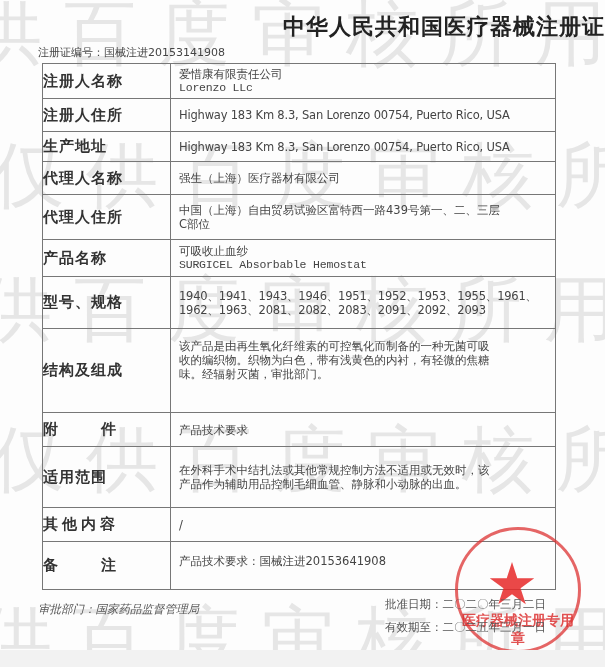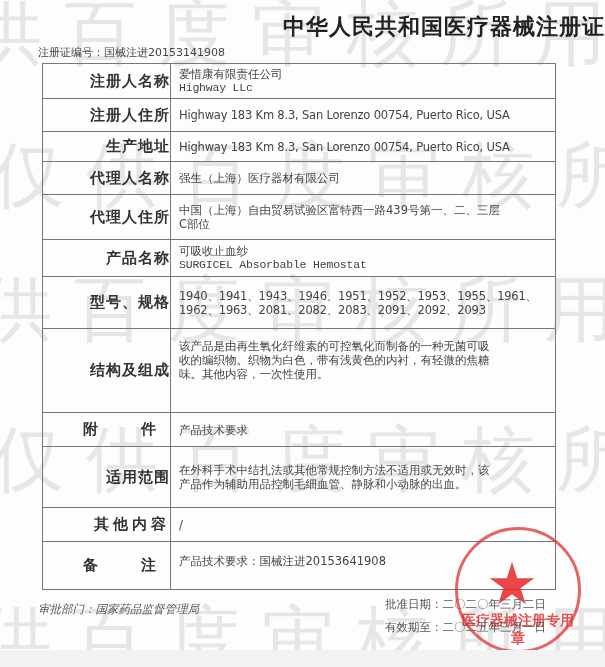--- a/index.html
+++ b/index.html
@@ -1,21 +1,21 @@
 <!DOCTYPE html>
 <html><head>
 <meta charset="utf-8">
 <style>
   html,body{margin:0;padding:0;}
   body{width:605px;height:667px;background:#fdfdfd;position:relative;overflow:hidden;font-family:"DejaVu Serif","Liberation Serif",serif;color:#333;}
   .title{position:absolute;left:0;width:605px;top:12px;text-align:right;font-size:22px;font-weight:bold;color:#222;letter-spacing:1px;font-family:Liberation Mono, monospace;}
   .regno{position:absolute;left:38px;top:45px;font-size:11px;color:#444;font-family:"DejaVu Sans",sans-serif;}
   table.cert{position:absolute;left:42px;top:63px;width:514px;border-collapse:collapse;border:1.5px solid #666;}
   table.cert td{border:1px solid #777;vertical-align:middle;padding:0;}
-  td.lbl{width:127px;text-align:right;font-size:15px;font-weight:bold;color:#333;letter-spacing:1px;font-family:Liberation Serif, serif;}
+  td.lbl{width:127px;text-align:left;font-size:15px;font-weight:bold;color:#333;letter-spacing:1px;font-family:Liberation Serif, serif;}
   td.val{padding:2px 6px 2px 8px !important;font-size:11.5px;line-height:14px;color:#444;font-family:"DejaVu Sans",sans-serif;}
   .mono{font-family:"Liberation Mono","DejaVu Sans Mono",monospace;font-size:11.5px;letter-spacing:-0.2px;}
   .spaced{letter-spacing:8px;}
   .footer-left{position:absolute;left:38px;top:602px;font-size:11.5px;color:#555;font-family:"DejaVu Sans",sans-serif;font-style:italic;}
   .footer-r1{position:absolute;left:385px;top:597px;font-size:11.5px;color:#555;font-family:"DejaVu Sans",sans-serif;}
   .footer-r2{position:absolute;left:385px;top:620px;font-size:11.5px;color:#555;font-family:Liberation Serif, serif;}
   .wm{position:absolute;left:0;width:605px;font-size:72px;color:rgba(150,150,150,0.22);letter-spacing:22px;white-space:nowrap;font-family:"DejaVu Sans",sans-serif;pointer-events:none;}
   .stamp{position:absolute;left:455px;top:527px;width:120px;height:120px;border:3px solid rgba(220,50,50,0.75);border-radius:50%;}
   .stamp .star{position:absolute;left:28px;top:24px;font-size:58px;color:rgba(230,40,40,0.85);line-height:60px;}
   .stamp .ring{position:absolute;left:0;top:6px;width:120px;text-align:center;font-size:12px;color:rgba(220,50,50,0.8);}
@@ -33,21 +33,21 @@
 
 <div class="title">中华人民共和国医疗器械注册证</div>
 <div class="regno">注册证编号：国械注进20153141908</div>
 
 <table class="cert">
   <tbody>
       <tr style="height:35px">
     <td class="lbl">注册人名称</td>
     <td class="val">
       <div>爱惜康有限责任公司</div>
-      <div class="mono">Highway LLc</div>
+      <div class="mono">Lorenzo LLc</div>
     </td>
   </tr>
   <tr style="height:33px">
     <td class="lbl">注册人住所</td>
     <td class="val mono">Highway 183 Km 8.3, San Lorenzo 00754, Puerto Rico, USA</td>
   </tr>
   <tr style="height:30px">
     <td class="lbl spaced">生产地址</td>
     <td class="val mono">Highway 183 Km 8.3, San Lorenzo 00754, Puerto Rico, USA</td>
   </tr>
@@ -74,21 +74,21 @@
     <td class="val mono">
       <div>1940、1941、1943、1946、1951、1952、1953、1955、1961、</div>
       <div>1962、1963、2081、2082、2083、2091、2092、2093</div>
     </td>
   </tr>
   <tr style="height:84px">
     <td class="lbl">结构及组成</td>
     <td class="val" style="vertical-align:top;padding-top:10px !important;">
       <div>该产品是由再生氧化纤维素的可控氧化而制备的一种无菌可吸</div>
       <div>收的编织物。织物为白色，带有浅黄色的内衬，有轻微的焦糖</div>
-      <div>味。其他内容，一次性使用。</div>
+      <div>味。经辐射灭菌，审批部门。</div>
     </td>
   </tr>
   <tr style="height:34px">
     <td class="lbl" style="letter-spacing:14px;">附　件</td>
     <td class="val">产品技术要求</td>
   </tr>
   <tr style="height:61px">
     <td class="lbl spaced">适用范围</td>
     <td class="val">
       <div>在外科手术中结扎法或其他常规控制方法不适用或无效时，该</div>

